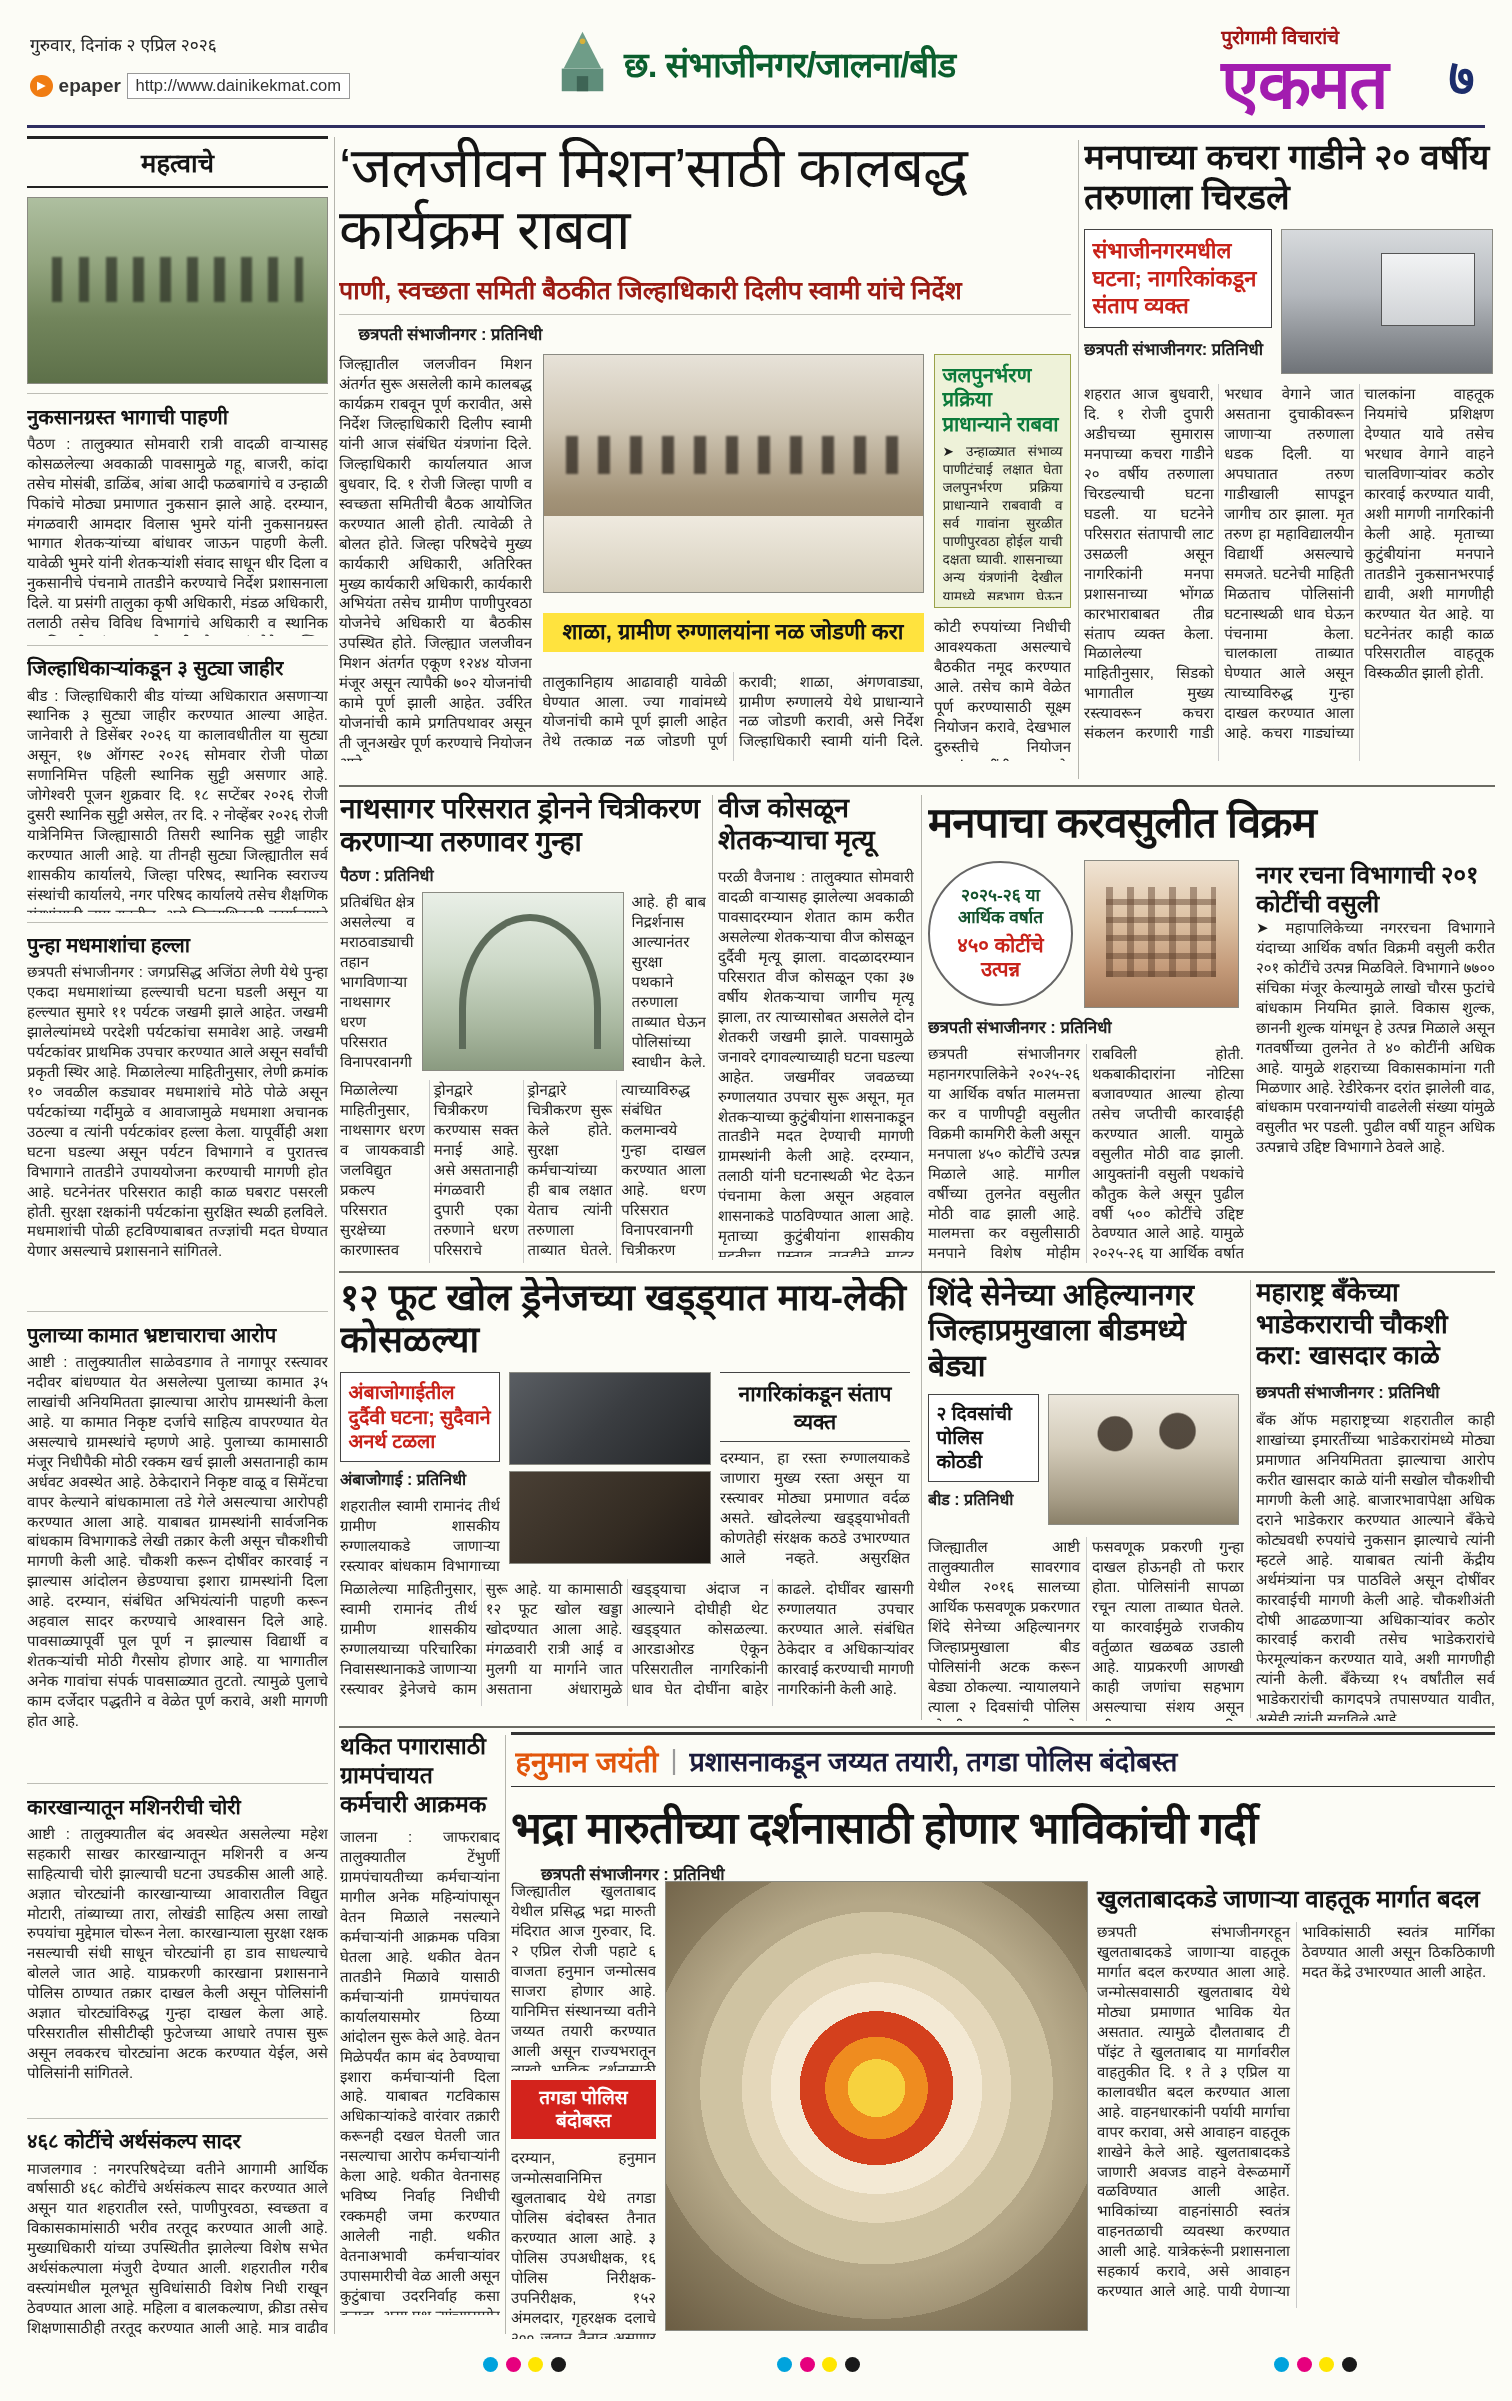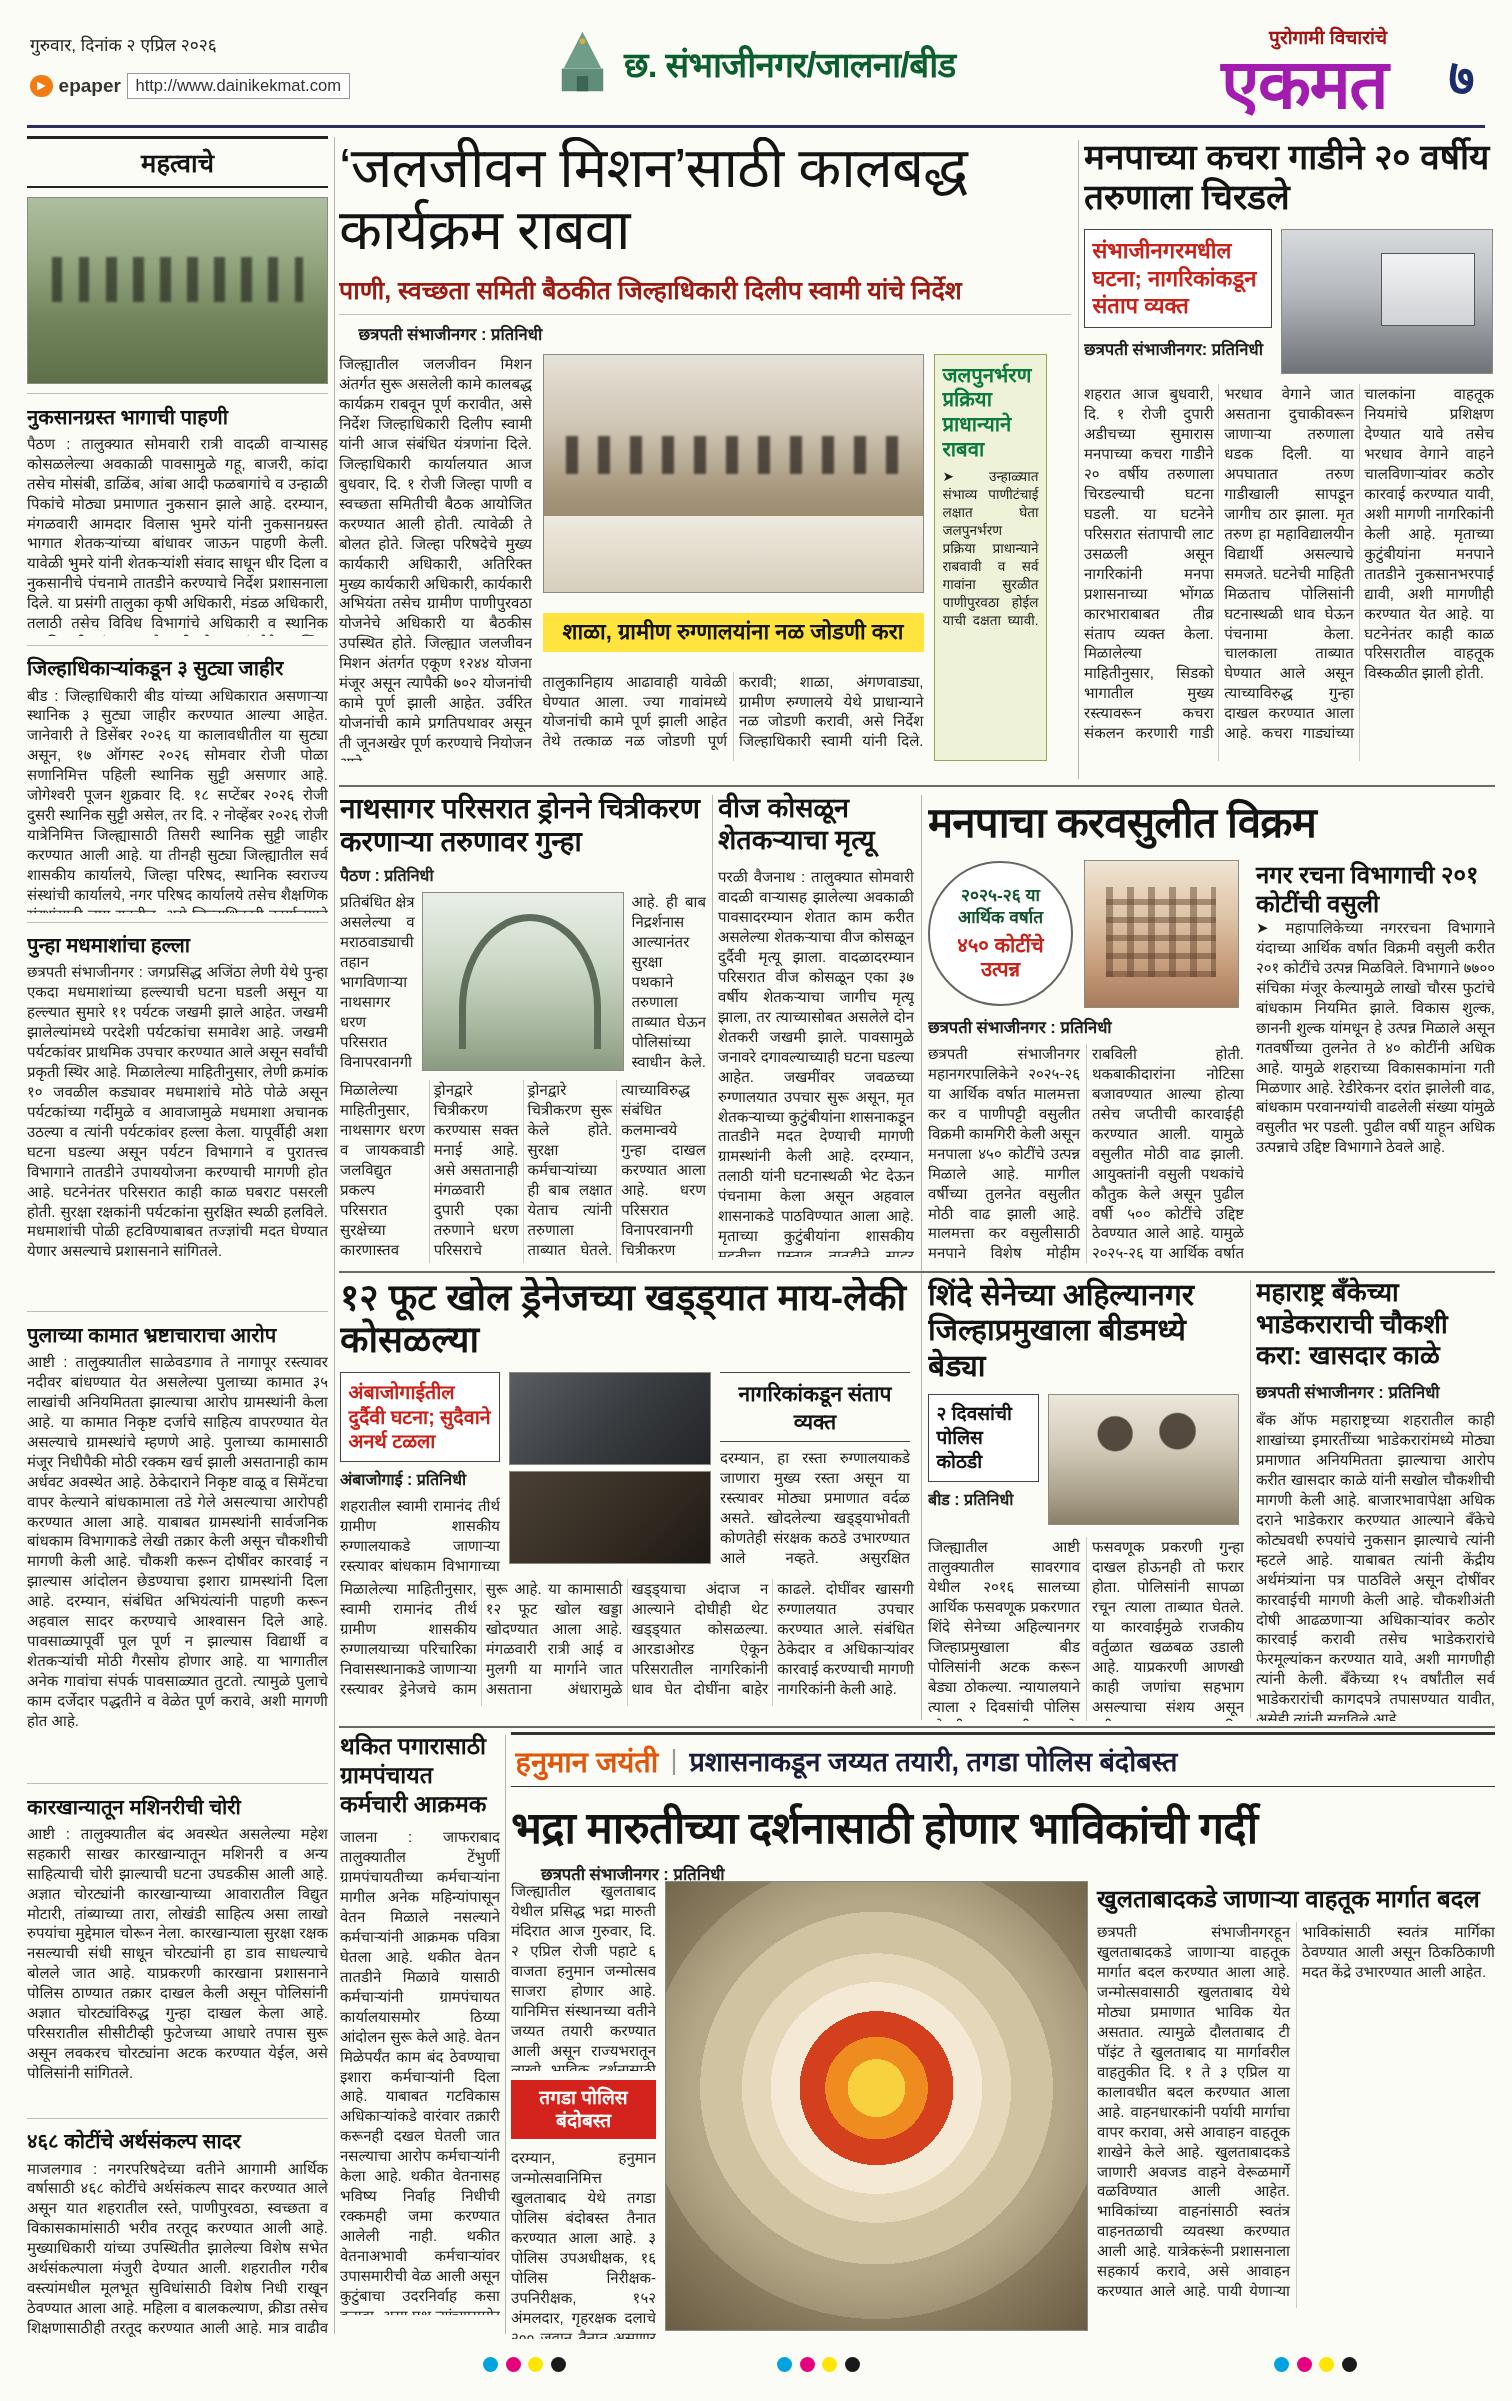--- a/index.html
+++ b/index.html
@@ -12,21 +12,21 @@
   .mast-left{position:absolute;left:3px;top:10.5px}
   .date{font-size:17.3px;color:#222}
   .epaper-row{display:flex;align-items:center;gap:6px;margin-top:16.6px}
   .ep-ic{display:inline-flex;align-items:center;justify-content:center;width:22.6px;height:22.6px;
          border-radius:50%;background:#f07c12;color:#fff;font-size:11.3px}
   .ep-label{font-weight:700;font-size:19px;color:#333}
   .ep-url{font-size:16.6px;color:#333;border:0.8px solid #999;padding:2.3px 7.5px;background:#fff}
   .mast-center{position:absolute;left:527px;top:6px;display:flex;align-items:center;gap:13px}
   .temple{display:inline-block}
   .edition{font-size:35px;font-weight:800;color:#0b5e2e;letter-spacing:-0.8px}
-  .mast-right{position:absolute;right:98px;top:1.5px;text-align:right}
+  .mast-right{position:absolute;right:98px;top:1.5px;text-align:left}
   .tagline{font-size:19px;font-weight:700;color:#a01414}
   .brand{font-size:69px;font-weight:800;color:#a21caf;line-height:1.02;letter-spacing:-1.5px}
   .pageno{position:absolute;right:10.5px;top:19.6px;font-size:50px;font-weight:800;color:#1c2d6b}
   .hdr-rule{position:absolute;left:27px;top:125px;width:1458px;height:3px;background:#2e2e60}
 
   
   .art{position:absolute;overflow:hidden}
   .bt{font-size:15px;line-height:1.33;text-align:justify;color:#1d1d1d;overflow:hidden}
   .cols-2{column-count:2;column-gap:12px;column-rule:0.8px solid #c9c9c9;column-fill:auto}
   .cols-3{column-count:3;column-gap:10.5px;column-rule:0.8px solid #c9c9c9;column-fill:auto}
@@ -57,21 +57,21 @@
   .jj-row{display:flex;gap:10.5px;margin-top:9px;height:407px}
   .jj-left{width:193px;height:100%}
   .jj-mid{width:381px;display:flex;flex-direction:column;gap:20px}
   .ph-meeting{width:100%;height:239px}
   .ph-meeting::before{content:"";position:absolute;left:6%;top:34%;width:88%;height:16%;
       background:repeating-linear-gradient(90deg,rgba(45,38,30,.75) 0 12px,transparent 12px 32px);filter:blur(0.8px)}
   .ph-meeting::after{content:"";position:absolute;left:0;bottom:0;width:100%;height:32%;
       background:linear-gradient(#efeadf,#d6cfbd)}
   .yellow-box{background:#ffe33e;font-weight:800;font-size:22px;text-align:center;padding:6px 3px;line-height:1.2}
   .jj-midtext{flex:1}
-  .jj-right{width:137px;display:flex;gap:24px}
+  .jj-right{width:137px;display:flex;flex-direction:column;gap:9px}
   .green-box{background:#eef2d9;border:0.8px solid #9aa24a;padding:7.5px}
   .gb-title{color:#0c7a3a;font-weight:800;font-size:20.3px;line-height:1.22;margin-bottom:6px}
   .gb-body{font-size:13.6px;height:157px}
   .jj-rtext{flex:1}
 
   
   #garbage{left:1084px;top:137px;width:410px;height:642px}
   #garbage h1{font-size:35px;font-weight:700;line-height:1.14}
   .gb-row{display:flex;gap:9px;margin-top:12px;height:145px}
   .gb-left{width:188px}

